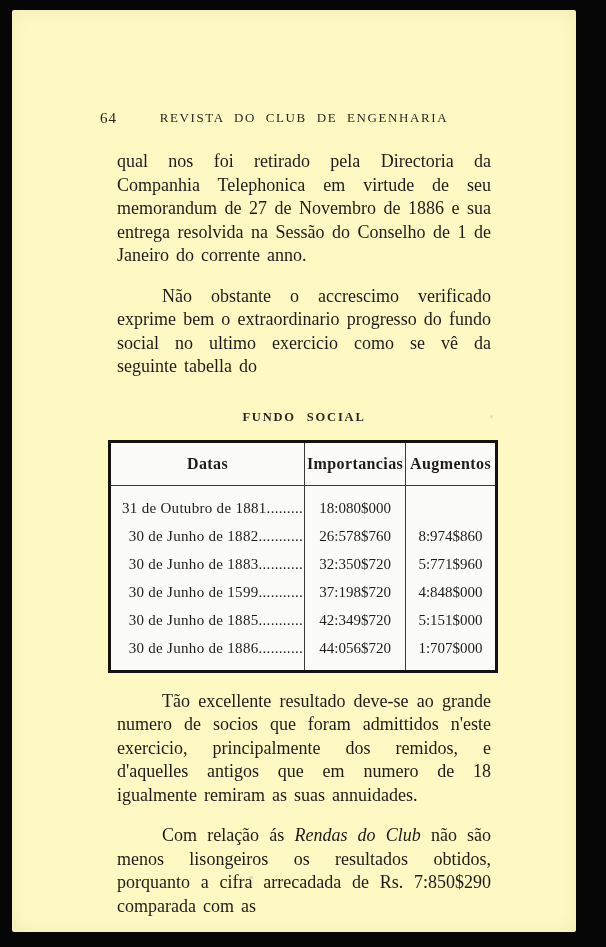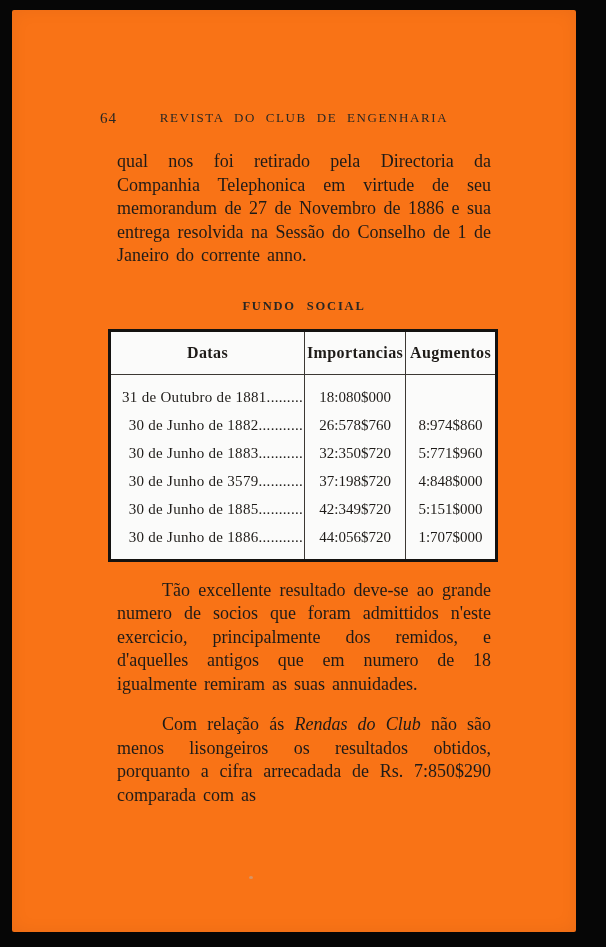--- a/index.html
+++ b/index.html
@@ -16,21 +16,21 @@
     width: 606px;
     height: 947px;
     background: #060606;
   }
   .paper {
     position: absolute;
     top: 10px;
     left: 12px;
     right: 30px;
     bottom: 15px;
-    background: #f97316;
+    background: #fef9c3;
     border-radius: 2px;
     box-shadow: inset 0 0 18px rgba(0,0,0,0.06);
   }
   .content {
     position: absolute;
     top: 0; left: 0; right: 0; bottom: 0;
     padding: 100px 68px 0 88px;
     color: #201d1a;
   }
   .running-header {
@@ -133,20 +133,21 @@
     <div class="speck s3"></div>
     <div class="content">
 
       <div class="running-header">
         <span class="page-number">64</span>
         <span class="header-title">REVISTA DO CLUB DE ENGENHARIA</span>
       </div>
 
       <p class="body-text no-indent">qual nos foi retirado pela Directoria da Companhia Telephonica em virtude de seu memorandum de 27 de Novembro de 1886 e sua entrega resolvida na Sessão do Conselho de 1 de Janeiro do corrente anno.</p>
 
+      <p class="body-text indent">Não obstante o accrescimo verificado exprime bem o extraordinario progresso do fundo social no ultimo exercicio como se vê da seguinte tabella do</p>
 
       <div class="table-heading">FUNDO SOCIAL</div>
 
       <table class="fundo-table">
         <colgroup>
           <col class="c-datas">
             <col class="c-importancias">
             <col class="c-augmentos">
         </colgroup>
         <thead>
@@ -166,21 +167,21 @@
             <td class="cell-date">30 de Junho de 1882...........</td>
             <td class="cell-value">26:578$760</td>
             <td class="cell-value">8:974$860</td>
           </tr>
           <tr>
             <td class="cell-date">30 de Junho de 1883...........</td>
             <td class="cell-value">32:350$720</td>
             <td class="cell-value">5:771$960</td>
           </tr>
           <tr>
-            <td class="cell-date">30 de Junho de 3579...........</td>
+            <td class="cell-date">30 de Junho de 1599...........</td>
             <td class="cell-value">37:198$720</td>
             <td class="cell-value">4:848$000</td>
           </tr>
           <tr>
             <td class="cell-date">30 de Junho de 1885...........</td>
             <td class="cell-value">42:349$720</td>
             <td class="cell-value">5:151$000</td>
           </tr>
           <tr>
             <td class="cell-date">30 de Junho de 1886...........</td>

